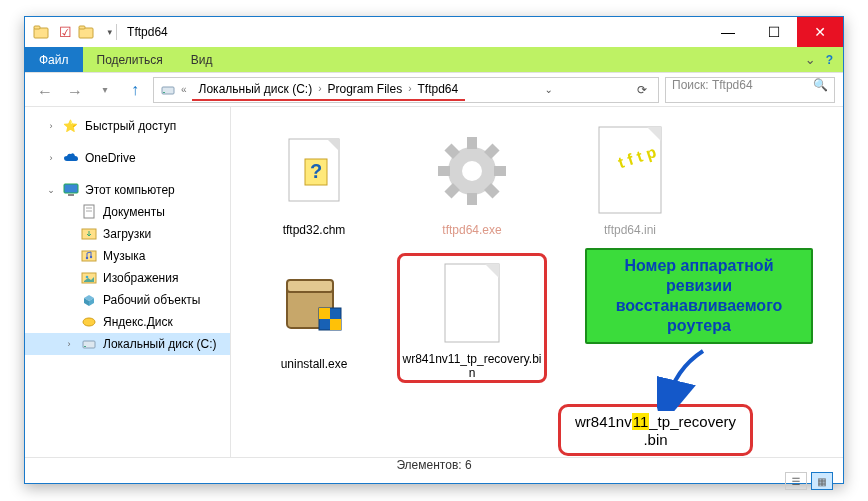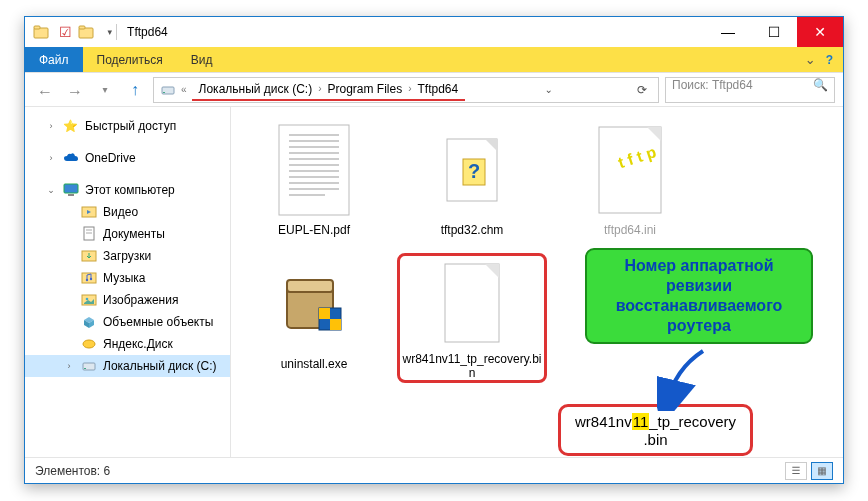--- a/index.html
+++ b/index.html
@@ -48,21 +48,21 @@
     display: flex;
     align-items: center;
     justify-content: center;
     color: #000;
     font-size: 14px;
   }
   .win-controls .close { background:#e81123; color:#fff; }
   
   .ribbon {
     height: 26px;
-    background: #fde047;
+    background: #bef264;
     border-bottom: 1px solid #e1e1e1;
     display: flex;
     align-items: stretch;
   }
   .ribbon .tab {
     padding: 0 14px;
     display: flex;
     align-items: center;
     color: #333;
     cursor: pointer;
@@ -181,21 +181,21 @@
     left: 585px; top: 248px;
     width: 228px;
     background: #3bdc3b;
     border: 2px solid #1a8f1a;
     color: #0642b7;
     font-weight: 700;
     text-align:center;
     font-size:16px;
     padding: 6px 8px;
     line-height:1.25;
-    border-radius: 9px;
+    border-radius: 2px;
     z-index: 20;
   }
   .callout-arrow {
     position:absolute;
     left: 657px; top: 349px;
     width: 56px; height: 62px;
     z-index: 18;
   }
   .enlarged {
     position:absolute;
@@ -213,20 +213,21 @@
   
   .statusbar {
     height: 26px;
     border-top:1px solid #e5e5e5;
     display:flex;
     align-items:center;
     padding:0 10px;
     font-size:12px;
     color:#333;
     background:#fff;
+    flex-direction:column;
   }
   .statusbar .view-icons {
     margin-left:auto; display:flex; gap:4px;
   }
   .statusbar .view-icons span {
     width:22px; height:18px; border:1px solid #ccc;
     display:flex; align-items:center; justify-content:center;
     font-size:10px; color:#666;
   }
   .statusbar .view-icons span.active { background:#cce8ff; border-color:#1979ca; }
@@ -330,30 +331,20 @@
             <svg width="16" height="14">
               <rect x="1" y="1" width="14" height="9" rx="1" fill="#3a87d4" stroke="#2a5"></rect>
               <rect x="5" y="11" width="6" height="2" fill="#888"></rect>
             </svg>
           </span>
         <span>Этот компьютер</span>
       </div>
       <div class="nav-item indent1">
         <span class="exp"></span>
         <span class="ico">
-            <svg width="16" height="14">
-              <rect x="1" y="2" width="14" height="10" fill="#ffe08a" stroke="#caa43d"></rect>
-              <polygon points="6,5 6,9 10,7" fill="#4a87c4"></polygon>
-            </svg>
-          </span>
-        <span>Видео</span>
-      </div>
-      <div class="nav-item indent1">
-        <span class="exp"></span>
-        <span class="ico">
             <svg width="14" height="16">
               <rect x="2" y="1" width="10" height="13" fill="#fff" stroke="#888"></rect>
               <line x1="4" y1="4" x2="10" y2="4" stroke="#aaa"></line>
               <line x1="4" y1="7" x2="10" y2="7" stroke="#aaa"></line>
             </svg>
           </span>
         <span>Документы</span>
       </div>
       <div class="nav-item indent1">
         <span class="exp"></span>
@@ -390,21 +381,21 @@
       </div>
       <div class="nav-item indent1">
         <span class="exp"></span>
         <span class="ico">
             <svg width="16" height="14">
               <polygon points="8,2 13,5 8,8 3,5" fill="#7bd"></polygon>
               <polygon points="3,5 8,8 8,13 3,10" fill="#49b"></polygon>
               <polygon points="13,5 8,8 8,13 13,10" fill="#5ac"></polygon>
             </svg>
           </span>
-        <span>Объемные объекты</span>
+        <span>Рабочий объекты</span>
       </div>
       <div class="nav-item indent1">
         <span class="exp"></span>
         <span class="ico">
             <svg width="16" height="14">
               <ellipse cx="8" cy="7" rx="6" ry="4" fill="#ffcf40" stroke="#d4a017"></ellipse>
             </svg>
           </span>
         <span>Яндекс.Диск</span>
       </div>
@@ -415,54 +406,58 @@
               <rect x="2" y="4" width="12" height="7" rx="1" fill="#dde7ef" stroke="#8aa2b8"></rect>
               <rect x="3" y="9" width="2" height="1" fill="#4a8"></rect>
             </svg>
           </span>
         <span>Локальный диск (C:)</span>
       </div>
     </div>
 
     <div class="content">
 
-      <div class="file-item">
-        <div class="thumb">
-          <svg width="78" height="96">
-              <rect x="4" y="2" width="70" height="90" fill="#fff" stroke="#bbb"></rect>
-            <g stroke="#999" stroke-width="1">
-              <line x1="14" y1="12" x2="64" y2="12"></line>
-                <line x1="14" y1="18" x2="64" y2="18"></line>
-              <line x1="14" y1="24" x2="64" y2="24"></line>
-                <line x1="14" y1="30" x2="64" y2="30"></line>
-              <line x1="14" y1="36" x2="64" y2="36"></line>
-                <line x1="14" y1="42" x2="64" y2="42"></line>
-              <line x1="14" y1="48" x2="64" y2="48"></line>
-                <line x1="14" y1="54" x2="64" y2="54"></line>
-              <line x1="14" y1="60" x2="64" y2="60"></line>
-                <line x1="14" y1="66" x2="64" y2="66"></line>
-              <line x1="14" y1="72" x2="50" y2="72"></line>
-            </g>
-          </svg>
-        </div>
-        <div class="label">EUPL-EN.pdf</div>
-      </div>
 
       <div class="file-item">
         <div class="thumb">
           <svg width="70" height="80">
               <rect x="10" y="8" width="50" height="62" fill="#fff" stroke="#bbb"></rect>
             <polygon points="48,8 60,8 60,20" fill="#ddd"></polygon>
             <rect x="26" y="28" width="22" height="26" fill="#ffe97a" stroke="#c9a227"></rect>
             <text x="37" y="47" text-anchor="middle" font-size="20" fill="#1a62b5" font-weight="bold">?</text>
           </svg>
         </div>
         <div class="label">tftpd32.chm</div>
       </div>
 
+      <div class="file-item" style="position:relative">
+        <div class="thumb">
+          <svg width="86" height="86" viewBox="0 0 86 86">
+            <g transform="translate(43 43)">
+              <circle r="24" fill="#d5d5d5"></circle>
+              <g fill="#bfbfbf">
+                <rect x="-5" y="-34" width="10" height="12"></rect>
+                  <rect x="-5" y="22" width="10" height="12"></rect>
+                <rect x="-34" y="-5" width="12" height="10"></rect>
+                  <rect x="22" y="-5" width="12" height="10"></rect>
+                <g transform="rotate(45)">
+                    <rect x="-5" y="-34" width="10" height="12"></rect>
+                    <rect x="-5" y="22" width="10" height="12"></rect>
+                  </g>
+                <g transform="rotate(-45)">
+                    <rect x="-5" y="-34" width="10" height="12"></rect>
+                    <rect x="-5" y="22" width="10" height="12"></rect>
+                  </g>
+              </g>
+              <circle r="10" fill="#fff"></circle>
+            </g>
+          </svg>
+        </div>
+        <div class="label" style="color:#d98; position:relative; z-index:1">tftpd64.exe</div>
+      </div>
 
       <div class="file-item" style="position:relative">
         <div class="thumb">
           <svg width="78" height="96">
               <rect x="8" y="4" width="62" height="86" fill="#fff" stroke="#bbb"></rect>
             <polygon points="56,4 70,4 70,18" fill="#e4e4e4"></polygon>
             <text x="28" y="42" font-size="16" fill="#e3d600" font-weight="bold" transform="rotate(-18 40 40)">t f t p</text>
           </svg>
         </div>
         <div class="label" style="opacity:0.4">tftpd64.ini</div>

